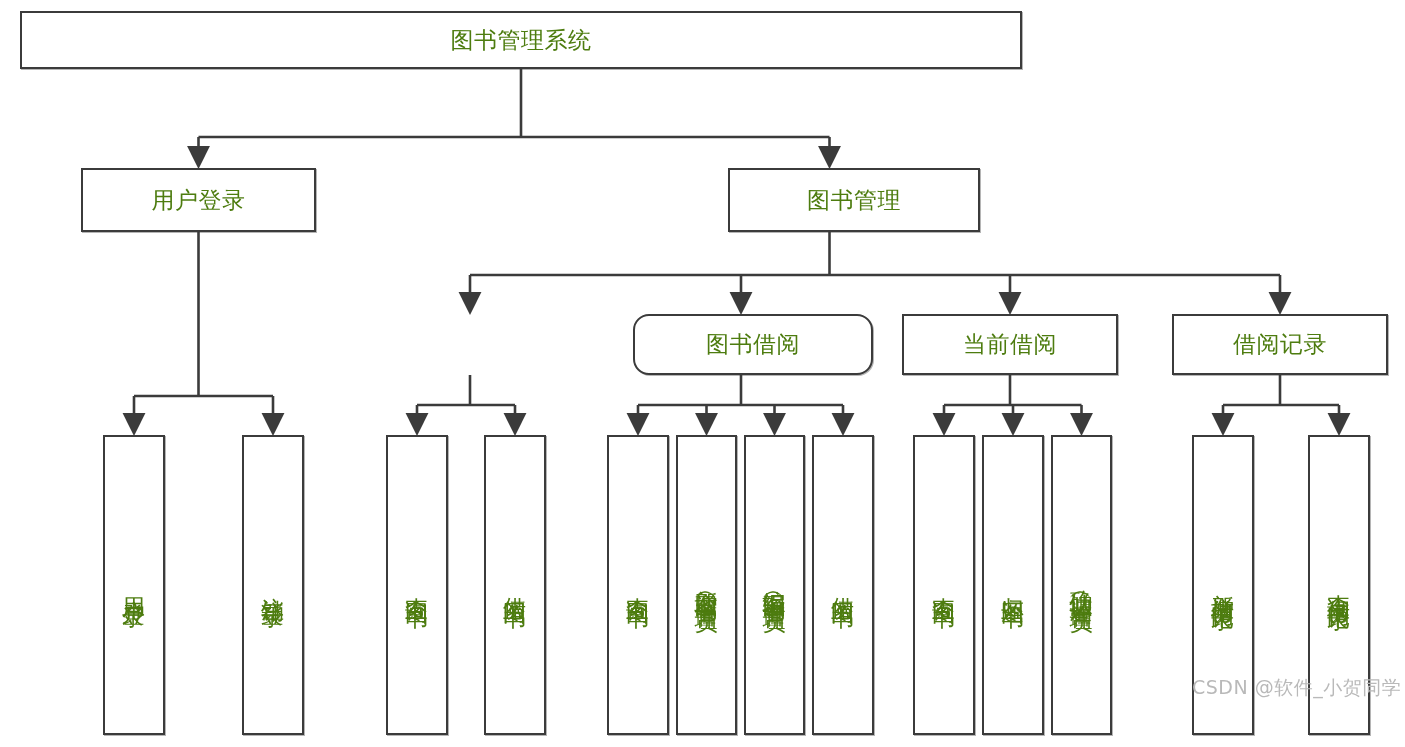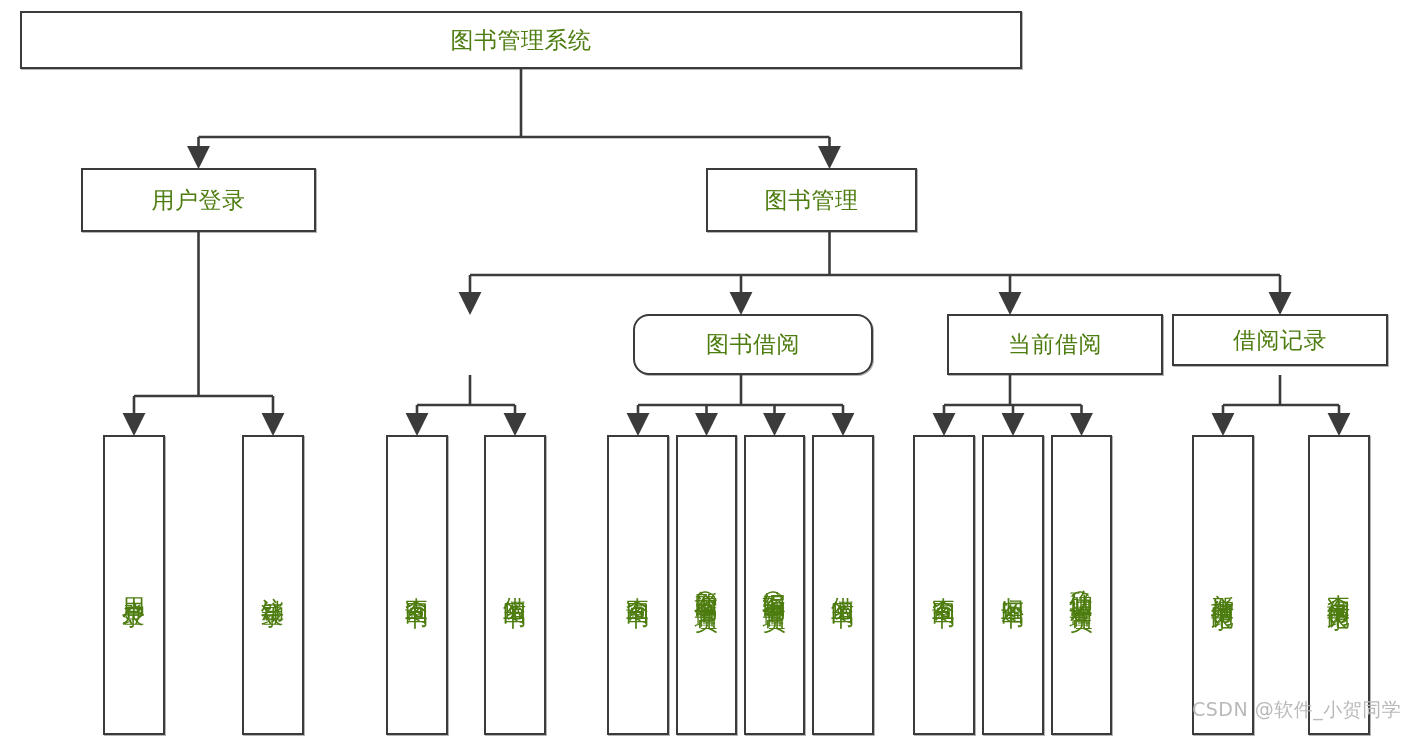--- a/index.html
+++ b/index.html
@@ -99,30 +99,30 @@
     </div>
     <div class="node v" style="left: 386px; top: 435px; width: 62px; height: 300px;">
       <span class="vlabel">查询图书</span>
     </div>
     <div class="node v" style="left: 242px; top: 435px; width: 62px; height: 300px;">
       <span class="vlabel">注销登录</span>
     </div>
     <div class="node v" style="left: 103px; top: 435px; width: 62px; height: 300px;">
       <span class="vlabel">用户登录</span>
     </div>
-    <div class="node h" style="left: 1172px; top: 314px; width: 216px; height: 52px;">
+    <div class="node h" style="left: 1172px; top: 314px; width: 216px; height: 61px;">
       <span>借阅记录</span>
     </div>
-    <div class="node h" style="left: 947px; top: 314px; width: 216px; height: 61px;">
+    <div class="node h" style="left: 902px; top: 314px; width: 216px; height: 61px;">
       <span>当前借阅</span>
     </div>
     <div class="node h" style="left: 633px; top: 314px; width: 240px; height: 61px; border-radius: 16px;">
       <span>图书借阅</span>
     </div>
-    <div class="node h" style="left: 706px; top: 168px; width: 211px; height: 64px;">
+    <div class="node h" style="left: 728px; top: 168px; width: 252px; height: 64px;">
       <span>图书管理</span>
     </div>
     <div class="node h" style="left: 81px; top: 168px; width: 235px; height: 64px;">
       <span>用户登录</span>
     </div>
     <div class="node h" style="left: 20px; top: 11px; width: 1002px; height: 58px;">
       <span>图书管理系统</span>
     </div>
   <svg id="edges" viewBox="0 0 1405 747">
     <defs>
@@ -160,14 +160,14 @@
         <path d="M 944 405 L 944 432" marker-end="url(#arrow)"></path>
         <path d="M 1013 405 L 1013 432" marker-end="url(#arrow)"></path>
         <path d="M 1081.5 405 L 1081.5 432" marker-end="url(#arrow)"></path>
         <path d="M 1280 375 L 1280 405"></path>
         <path d="M 1223 405 L 1339 405"></path>
         <path d="M 1223 405 L 1223 432" marker-end="url(#arrow)"></path>
         <path d="M 1339 405 L 1339 432" marker-end="url(#arrow)"></path>
       </g>
   </svg>
 
-  <div class="watermark" style="left: 1192px; top: 675px; margin-top: 22px;">CSDN @软件_小贺同学</div>
+  <div class="watermark" style="left: 1192px; top: 675px;">CSDN @软件_小贺同学</div>
 </div>
 
 </body></html>

